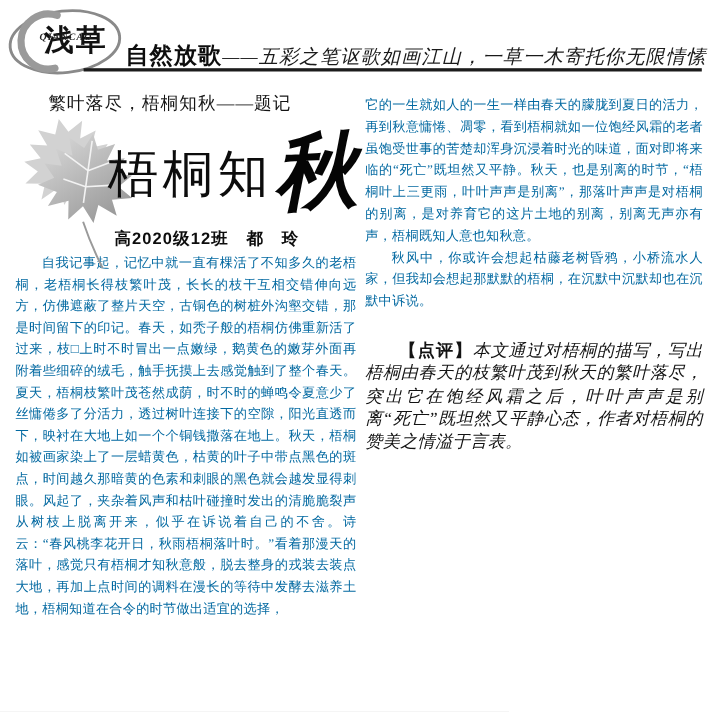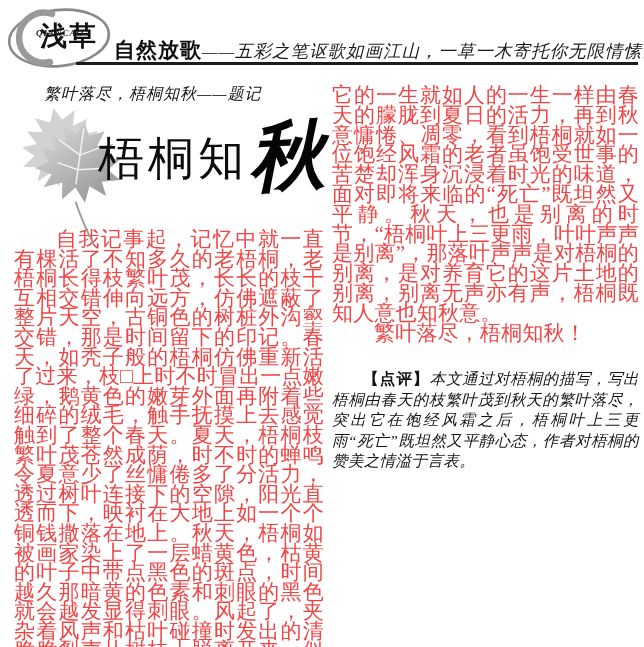--- a/index.html
+++ b/index.html
@@ -37,21 +37,21 @@
     background:#1c1c1c;
   }
 
   
   .col { position:absolute; text-align:justify; }
   .col-left  { left:14px;  top:84px; width:310px; }
   .col-right { left:332px; top:86px; width:307px; }
 
   .epigraph {
     padding-left:30px; height:22px;
-    font-style:italic; font-size:16px; letter-spacing:1px; color:#141414;
+    font-size:16px; letter-spacing:1px; color:#141414;
   }
 
   .title-block { position:relative; height:124px; }
   .leaf-art { position:absolute; left:-6px; top:-2px; pointer-events:none; }
   .title-row { position:absolute; left:84px; top:22px; white-space:nowrap; }
   .title-main {
     font-size:46px; letter-spacing:4px; color:#0c0c0c;
     font-family:"Liberation Serif","DejaVu Serif",serif;
   }
   .title-accent {
@@ -59,21 +59,21 @@
     font-family:"DejaVu Serif","Liberation Serif",serif;
     display:inline-block; transform:rotate(-3deg) translateY(8px); line-height:0;
   }
   .byline {
     position:absolute; left:90px; top:102px;
     font-family:"Liberation Sans","DejaVu Sans",sans-serif;
     font-weight:700; font-size:15px; letter-spacing:1px; color:#0d0d0d;
   }
 
   .body-p {
-    font-size:21px; line-height:19.6px; letter-spacing:0.2px; color:#ef4444;
+    font-size:12px; line-height:19.6px; letter-spacing:0.2px; color:#0369a1;
   }
   .indent { text-indent:2em; }
   .col-right .body-p { line-height:19.8px; }
 
   .review-p {
     margin-top:26px; font-size:15.5px; line-height:20.4px;
     font-style:italic; color:#131313; text-indent:2em; letter-spacing:0.4px;
   }
   .review-label {
     font-style:normal; font-weight:900; letter-spacing:1px;
@@ -116,27 +116,28 @@
         </g>
         <g transform="translate(14,14) rotate(8 50 50) scale(0.95)">
           <path d="M50 2 L56 15 L70 8 L65 23 L80 19 L73 33 L88 33 L78 44 L91 52 L74 56 L80 69 L63 62 L61 78 L50 65 L39 78 L37 62 L20 69 L26 56 L9 52 L22 44 L12 33 L27 33 L20 19 L35 23 L30 8 L44 15 Z" fill="url(#lg1)"></path>
           <path d="M50 8 L50 62 M50 34 L28 22 M50 34 L72 22 M50 48 L30 44 M50 48 L70 44" stroke="#f2f2f2" stroke-width="1.4" fill="none"></path>
         </g>
         <path d="M60 88 Q66 106 76 126" stroke="#9a9a9a" stroke-width="1.6" fill="none"></path>
       </svg>
       <div class="title-row">
         <span class="title-main">梧桐知</span><span class="title-accent">秋</span>
       </div>
+      <div class="byline">高2020级12班　都　玲</div>
     </div>
 
     <p class="body-p indent">自我记事起，记忆中就一直有棵活了不知多久的老梧桐，老梧桐长得枝繁叶茂，长长的枝干互相交错伸向远方，仿佛遮蔽了整片天空，古铜色的树桩外沟壑交错，那是时间留下的印记。春天，如秃子般的梧桐仿佛重新活了过来，枝□上时不时冒出一点嫩绿，鹅黄色的嫩芽外面再附着些细碎的绒毛，触手抚摸上去感觉触到了整个春天。夏天，梧桐枝繁叶茂苍然成荫，时不时的蝉鸣令夏意少了丝慵倦多了分活力，透过树叶连接下的空隙，阳光直透而下，映衬在大地上如一个个铜钱撒落在地上。秋天，梧桐如被画家染上了一层蜡黄色，枯黄的叶子中带点黑色的斑点，时间越久那暗黄的色素和刺眼的黑色就会越发显得刺眼。风起了，夹杂着风声和枯叶碰撞时发出的清脆脆裂声从树枝上脱离开来，似乎在诉说着自己的不舍。诗云：“春风桃李花开日，秋雨梧桐落叶时。”看着那漫天的落叶，感觉只有梧桐才知秋意般，脱去整身的戎装去装点大地，再加上点时间的调料在漫长的等待中发酵去滋养土地，梧桐知道在合令的时节做出适宜的选择，</p>
   </div>
 
   <div class="col col-right">
     <p class="body-p">它的一生就如人的一生一样由春天的朦胧到夏日的活力，再到秋意慵惓、凋零，看到梧桐就如一位饱经风霜的老者虽饱受世事的苦楚却浑身沉浸着时光的味道，面对即将来临的“死亡”既坦然又平静。秋天，也是别离的时节，“梧桐叶上三更雨，叶叶声声是别离”，那落叶声声是对梧桐的别离，是对养育它的这片土地的别离，别离无声亦有声，梧桐既知人意也知秋意。</p>
-    <p class="body-p indent">繁叶落尽，梧桐知秋！</p>
+    <p class="body-p indent">秋风中，你或许会想起枯藤老树昏鸦，小桥流水人家，但我却会想起那默默的梧桐，在沉默中沉默却也在沉默中诉说。</p>
 
     <p class="review-p">
-      <span class="review-label">【点评】</span><span>本文通过对梧桐的描写，写出梧桐由春天的枝繁叶茂到秋天的繁叶落尽，突出它在饱经风霜之后，梧桐叶上三更雨“死亡”既坦然又平静心态，作者对梧桐的赞美之情溢于言表。</span>
+      <span class="review-label">【点评】</span><span>本文通过对梧桐的描写，写出梧桐由春天的枝繁叶茂到秋天的繁叶落尽，突出它在饱经风霜之后，叶叶声声是别离“死亡”既坦然又平静心态，作者对梧桐的赞美之情溢于言表。</span>
     </p>
   </div>
 
 </div>
 
 </body></html>

